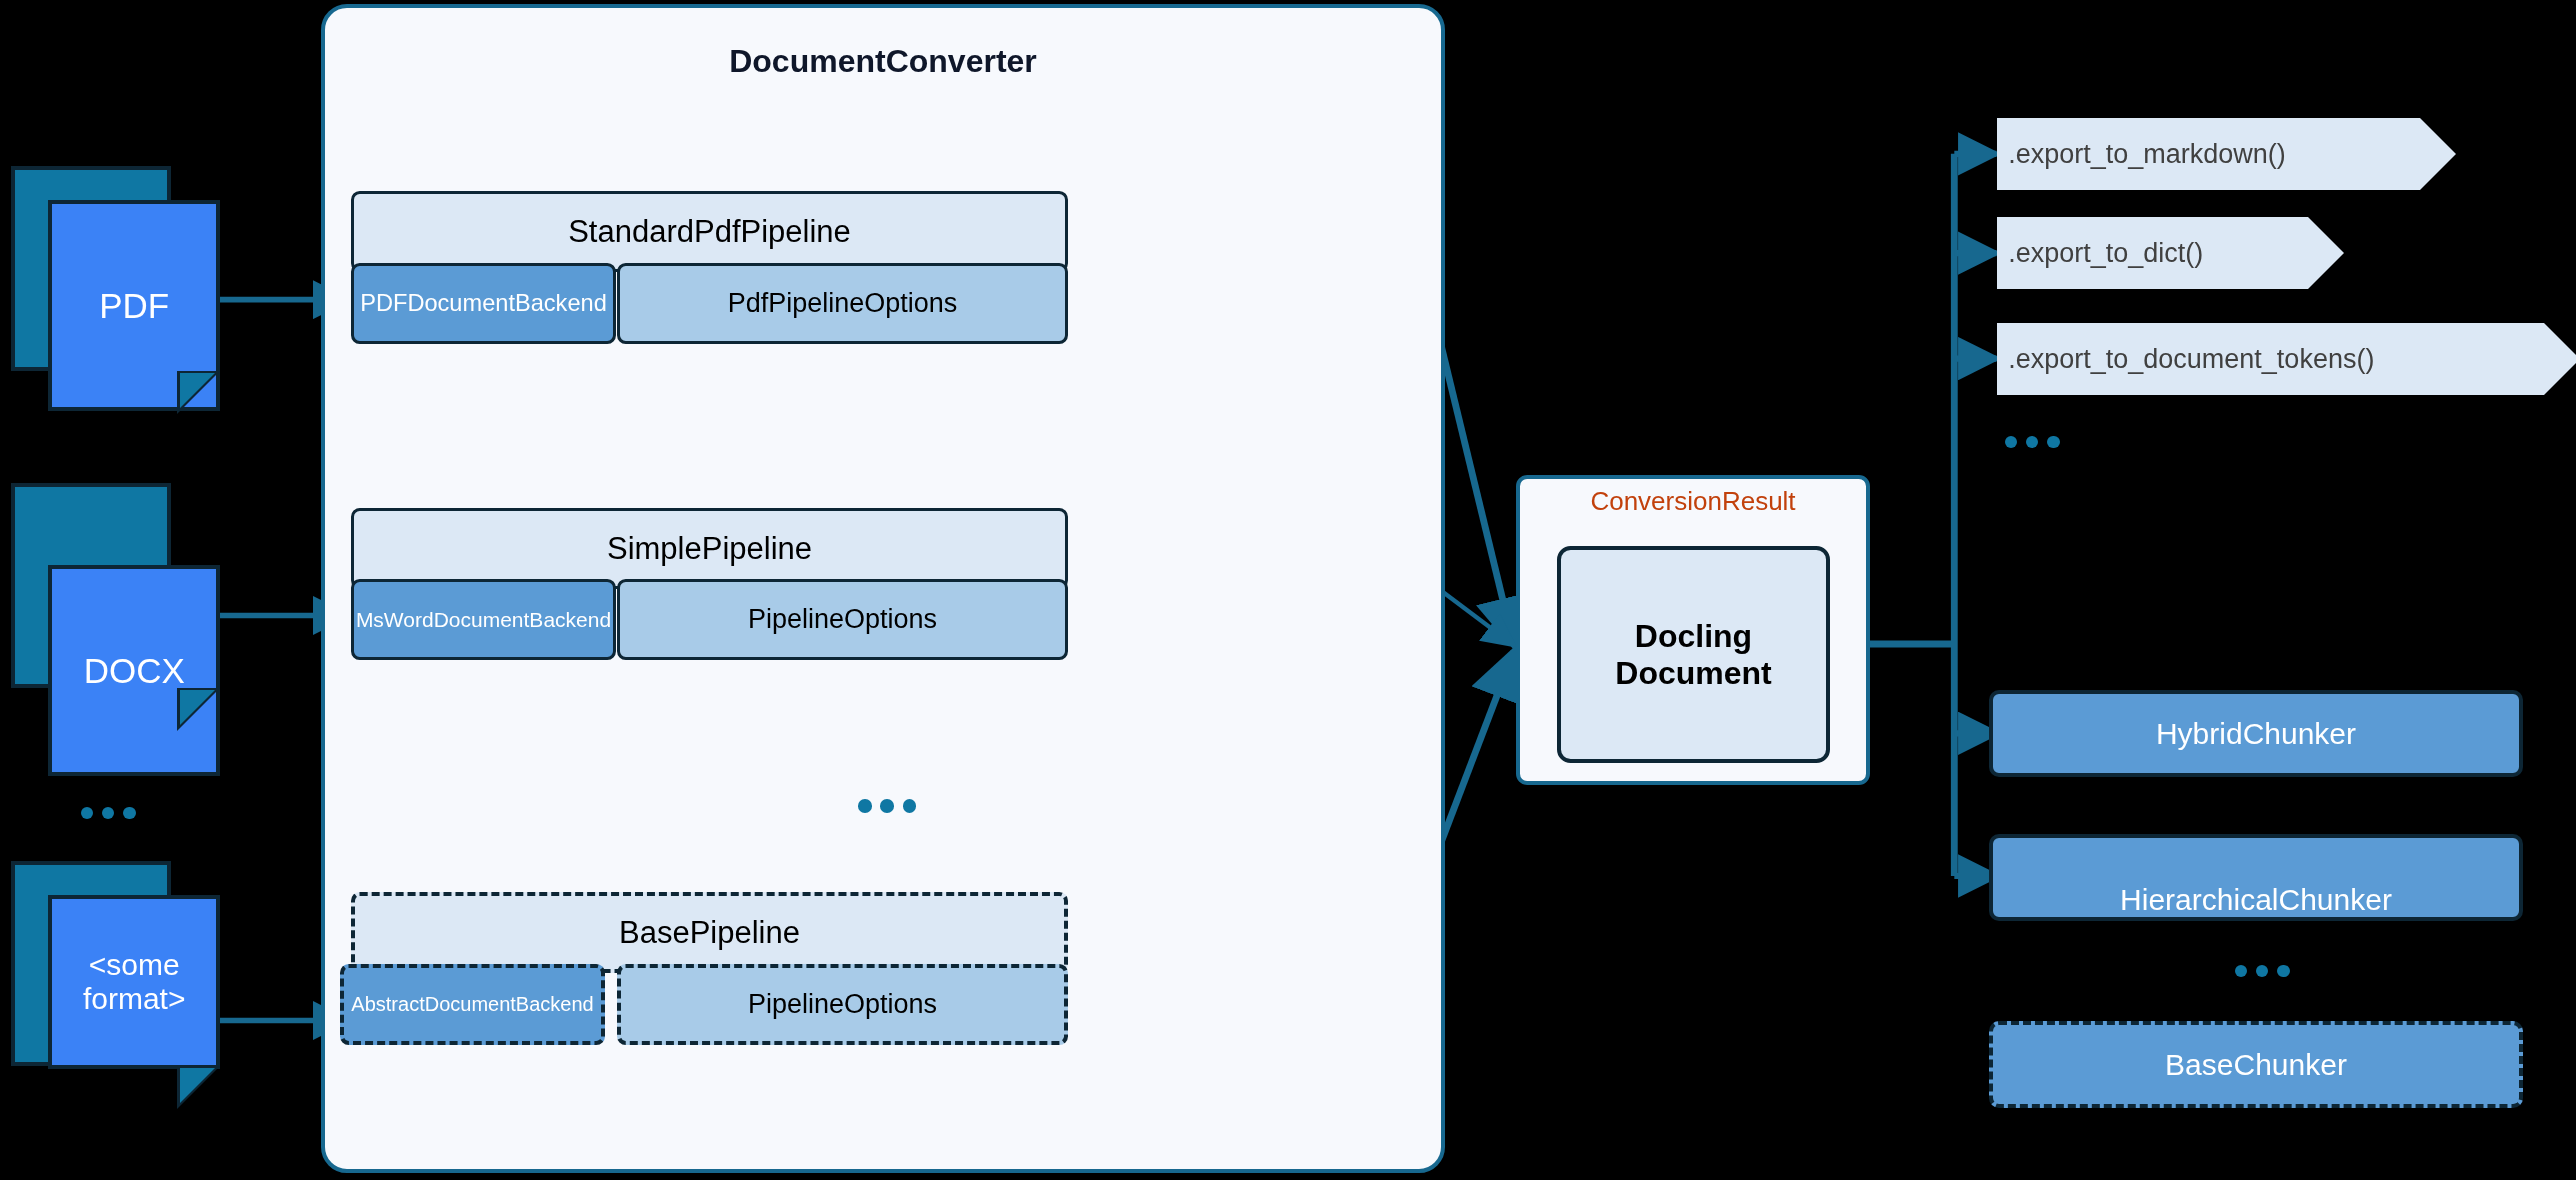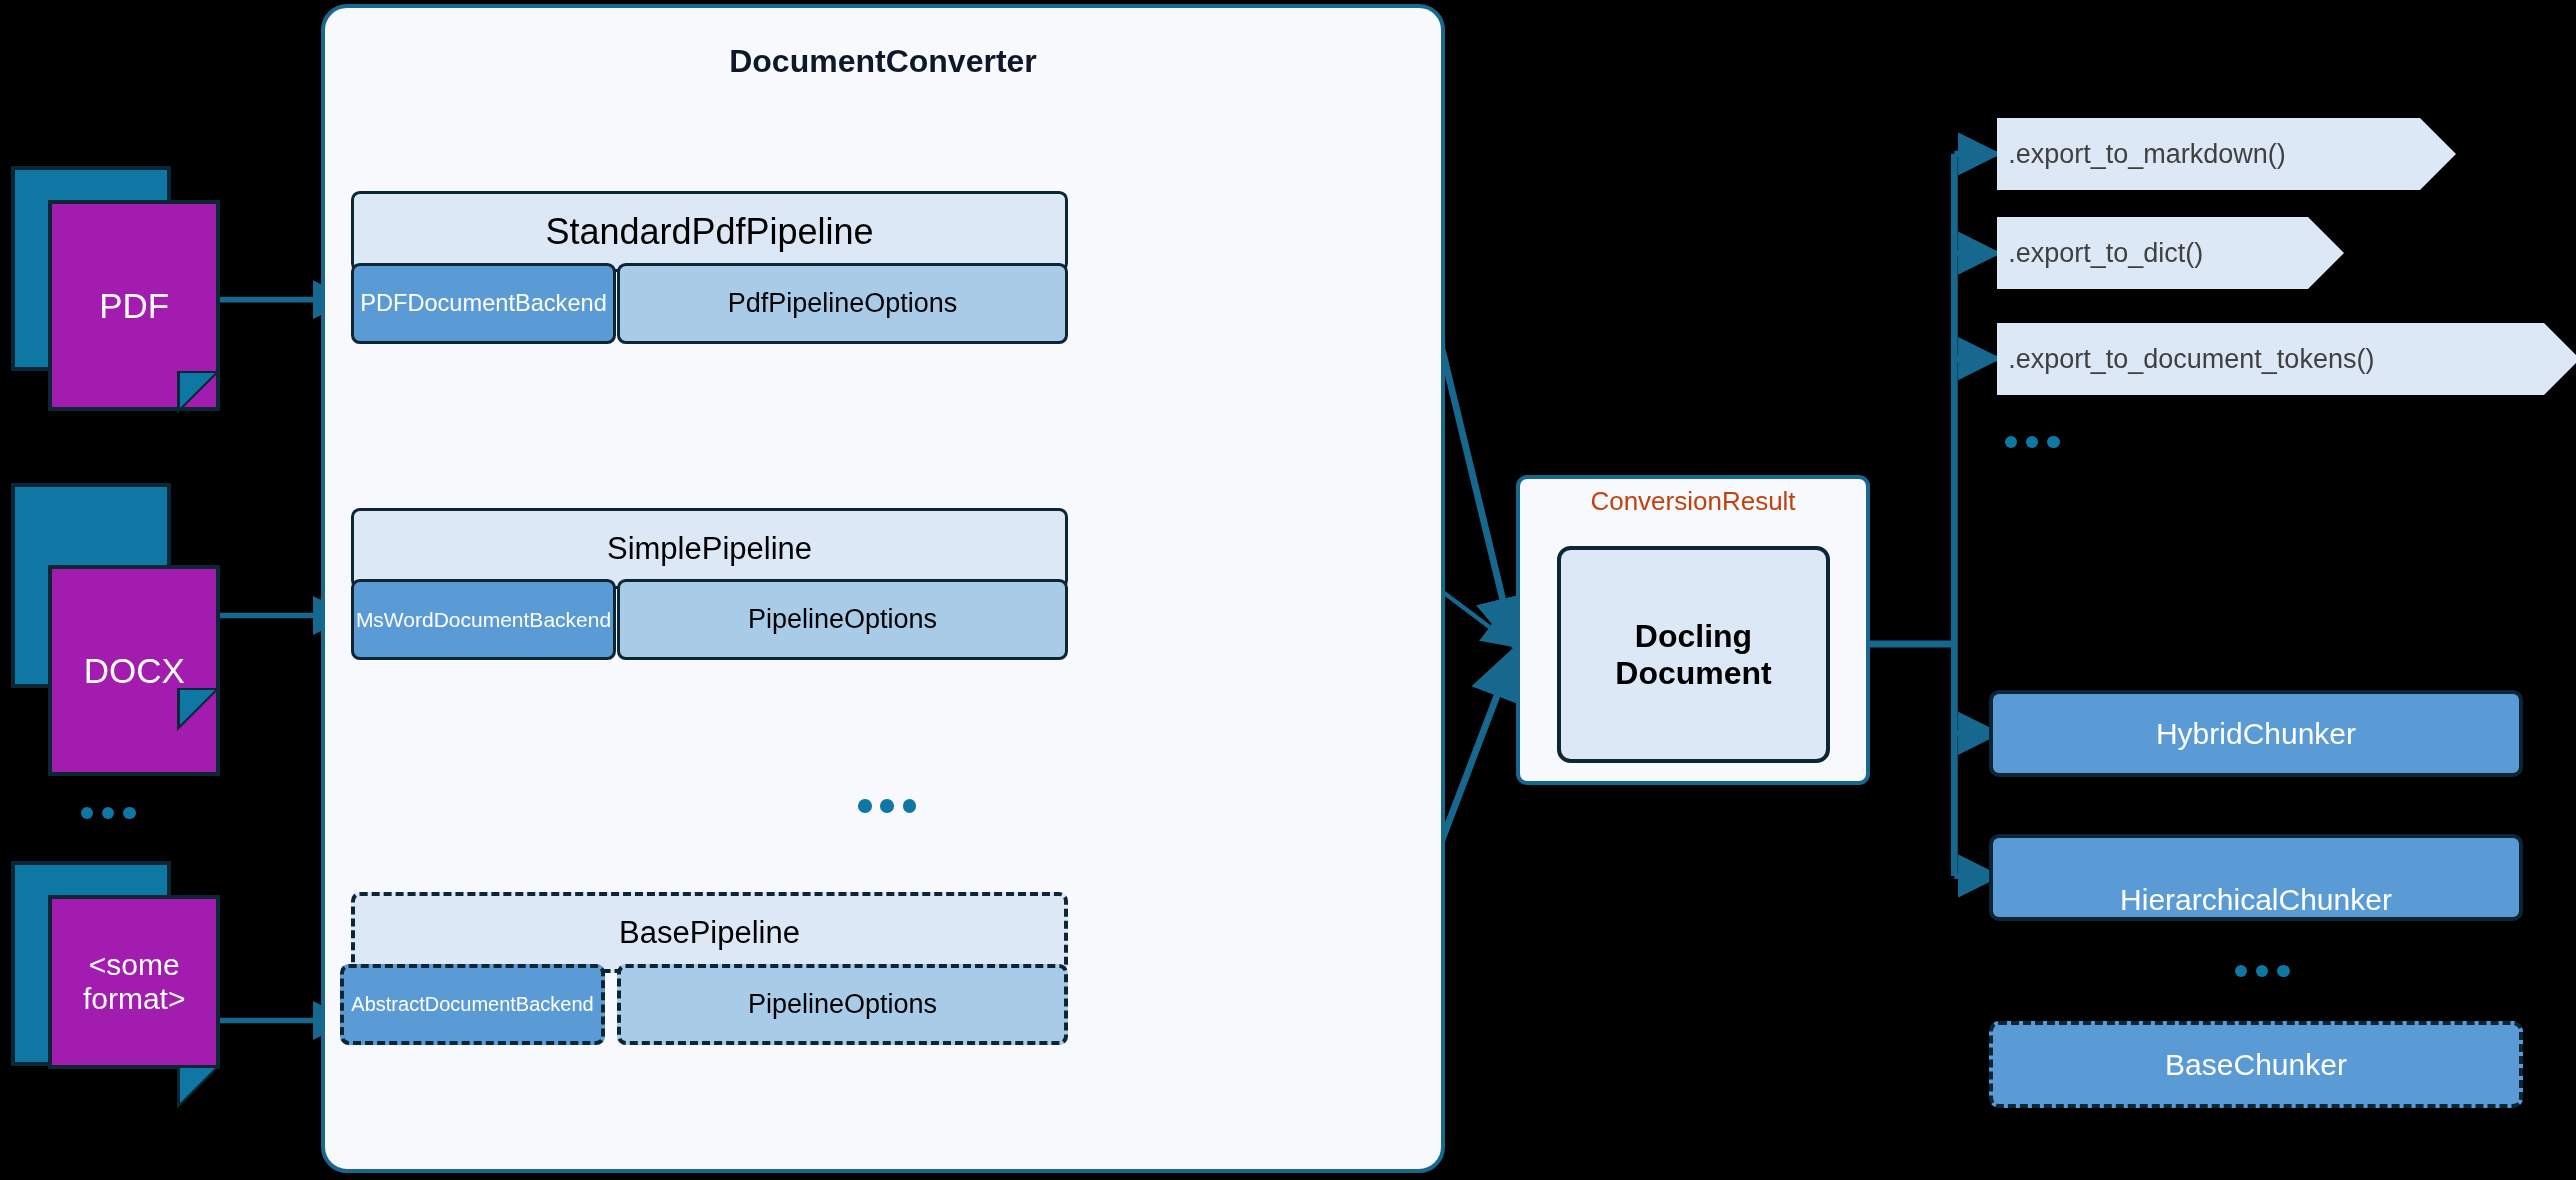--- a/index.html
+++ b/index.html
@@ -3,21 +3,21 @@
 <meta charset="utf-8">
 <title>Docling Architecture Diagram</title>
 <style>
   html,body{margin:0;padding:0;background:#000;}
   body{font-family:"Liberation Sans","DejaVu Sans",sans-serif;}
   #stage{position:relative;width:2576px;height:1180px;background:#000;overflow:hidden;}
 
   
   .doc{position:absolute;}
   .doc .back{position:absolute;left:0;top:0;background:#0f77a3;border:4.3px solid #0d2635;box-sizing:border-box;}
-  .doc .front{position:absolute;background:#a21caf;border:4.3px solid #0d2635;box-sizing:border-box;
+  .doc .front{position:absolute;background:#3b82f6;border:4.3px solid #0d2635;box-sizing:border-box;
               display:flex;align-items:center;justify-content:center;text-align:center;
               color:#ffffff;line-height:1.12;}
   .doc .fold{position:absolute;width:0;height:0;}
   .doc-label{pointer-events:none;}
 
   
   #converter{position:absolute;background:#f7f9fd;border:4.3px solid #17688f;border-radius:26px;box-sizing:border-box;}
   #converter-title{position:absolute;width:100%;text-align:center;font-weight:bold;color:#0f172a;}
 
   
@@ -119,21 +119,21 @@
       <span class="doc-label">format&gt;</span>
     </div>
     <div class="fold" style="left:166px;top:205px;border-left:43px solid #0d2635;border-bottom:43px solid transparent;"></div>
     <div class="fold" style="left:169px;top:207px;border-left:35px solid #0f77a3;border-bottom:35px solid transparent;"></div>
   </div>
 
   <div id="converter" style="left:321px;top:3.7px;width:1124px;height:1169px;">
     <div id="converter-title" style="top:35px;font-size:32px;">DocumentConverter</div>
   </div>
 
-  <div class="pipe-head" style="left:351px;top:191px;width:717px;height:81px;font-size:36px;">
+  <div class="pipe-head" style="left:351px;top:191px;width:717px;height:81px;font-size:31px;">
     <span>StandardPdfPipeline</span>
   </div>
   <div class="backend" style="left:351px;top:263px;width:265px;height:81px;font-size:23.6px;">
     <span>PDFDocumentBackend</span>
   </div>
   <div class="options" style="left:617px;top:263px;width:451px;height:81px;font-size:27px;">
     <span>PdfPipelineOptions</span>
   </div>
 
   <div class="pipe-head" style="left:351px;top:508px;width:717px;height:81px;font-size:31px;">

